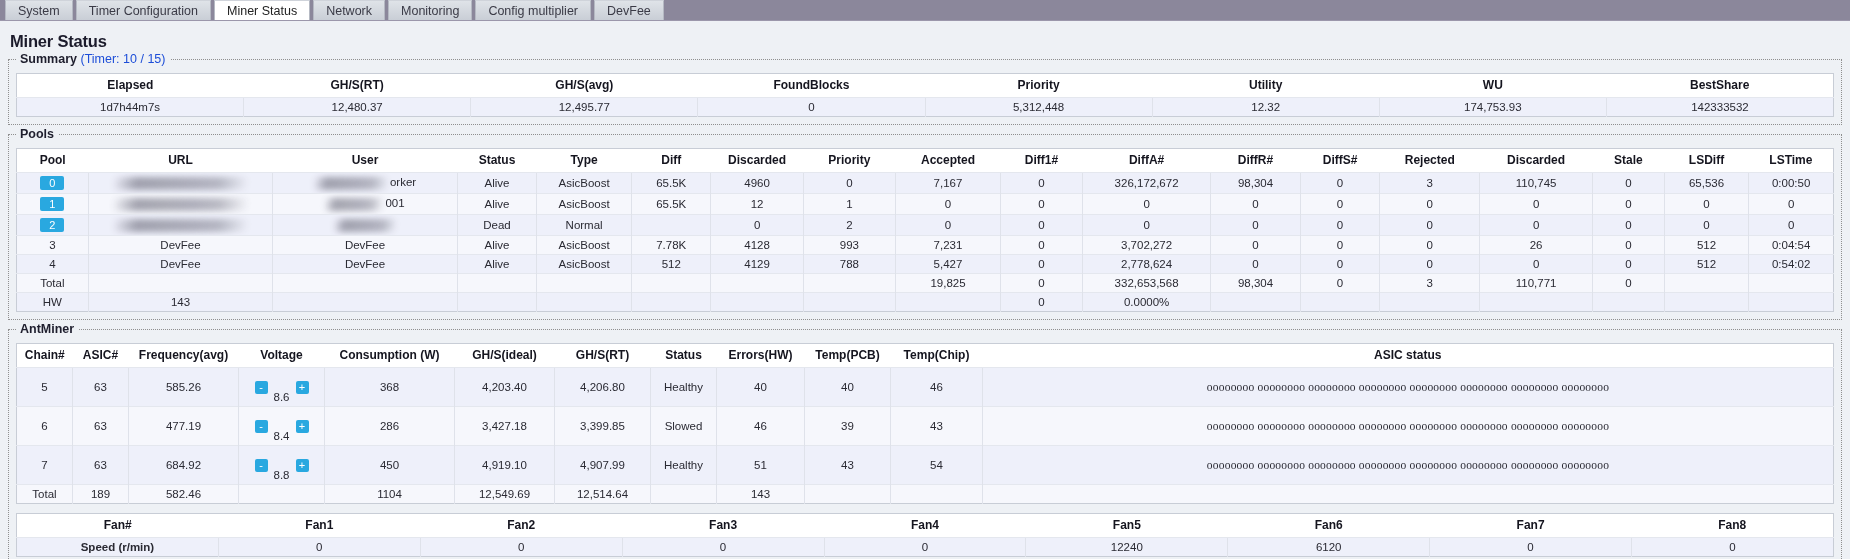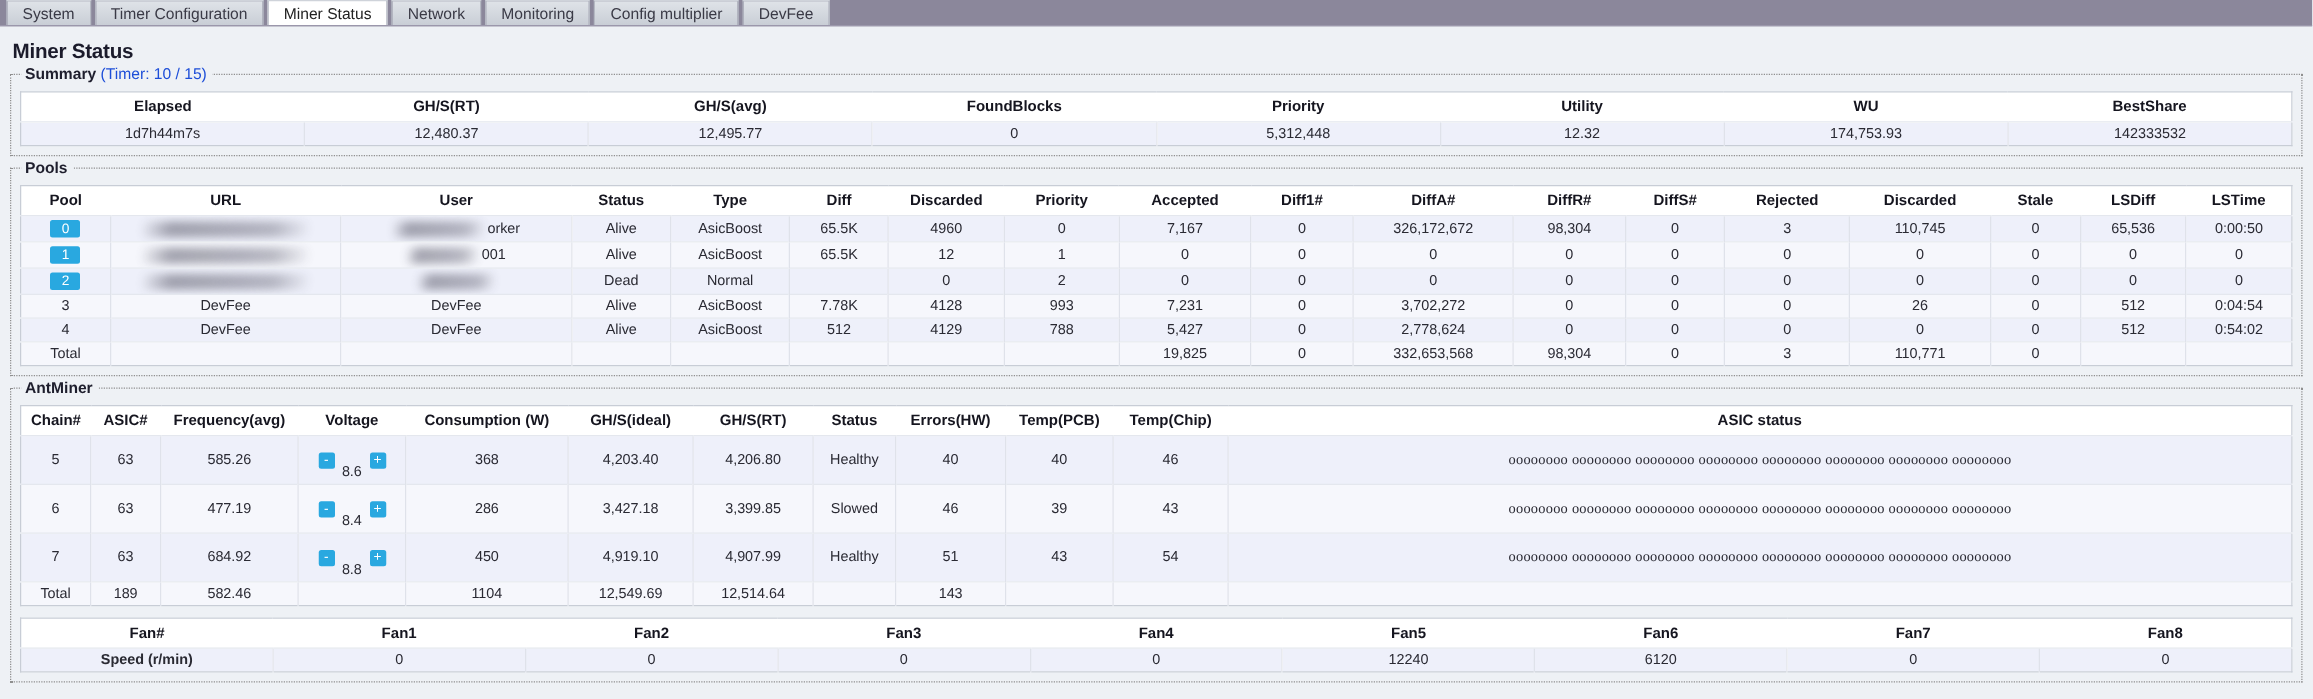--- a/index.html
+++ b/index.html
@@ -394,20 +394,40 @@
               <td>0</td>
               <td>332,653,568</td>
               <td>98,304</td>
               <td>0</td>
               <td>3</td>
               <td>110,771</td>
               <td>0</td>
               <td></td>
               <td></td>
             </tr>
+            <tr>
+              <td>HW</td>
+              <td>143</td>
+              <td></td>
+              <td></td>
+              <td></td>
+              <td></td>
+              <td></td>
+              <td></td>
+              <td></td>
+              <td>0</td>
+              <td>0.0000%</td>
+              <td></td>
+              <td></td>
+              <td></td>
+              <td></td>
+              <td></td>
+              <td></td>
+              <td></td>
+            </tr>
           </tbody>
       </table>
     </div>
   </div>
 
   <div class="panel">
     <div class="legend">
       <span>AntMiner</span>
     </div>
     <div class="panel-body">

